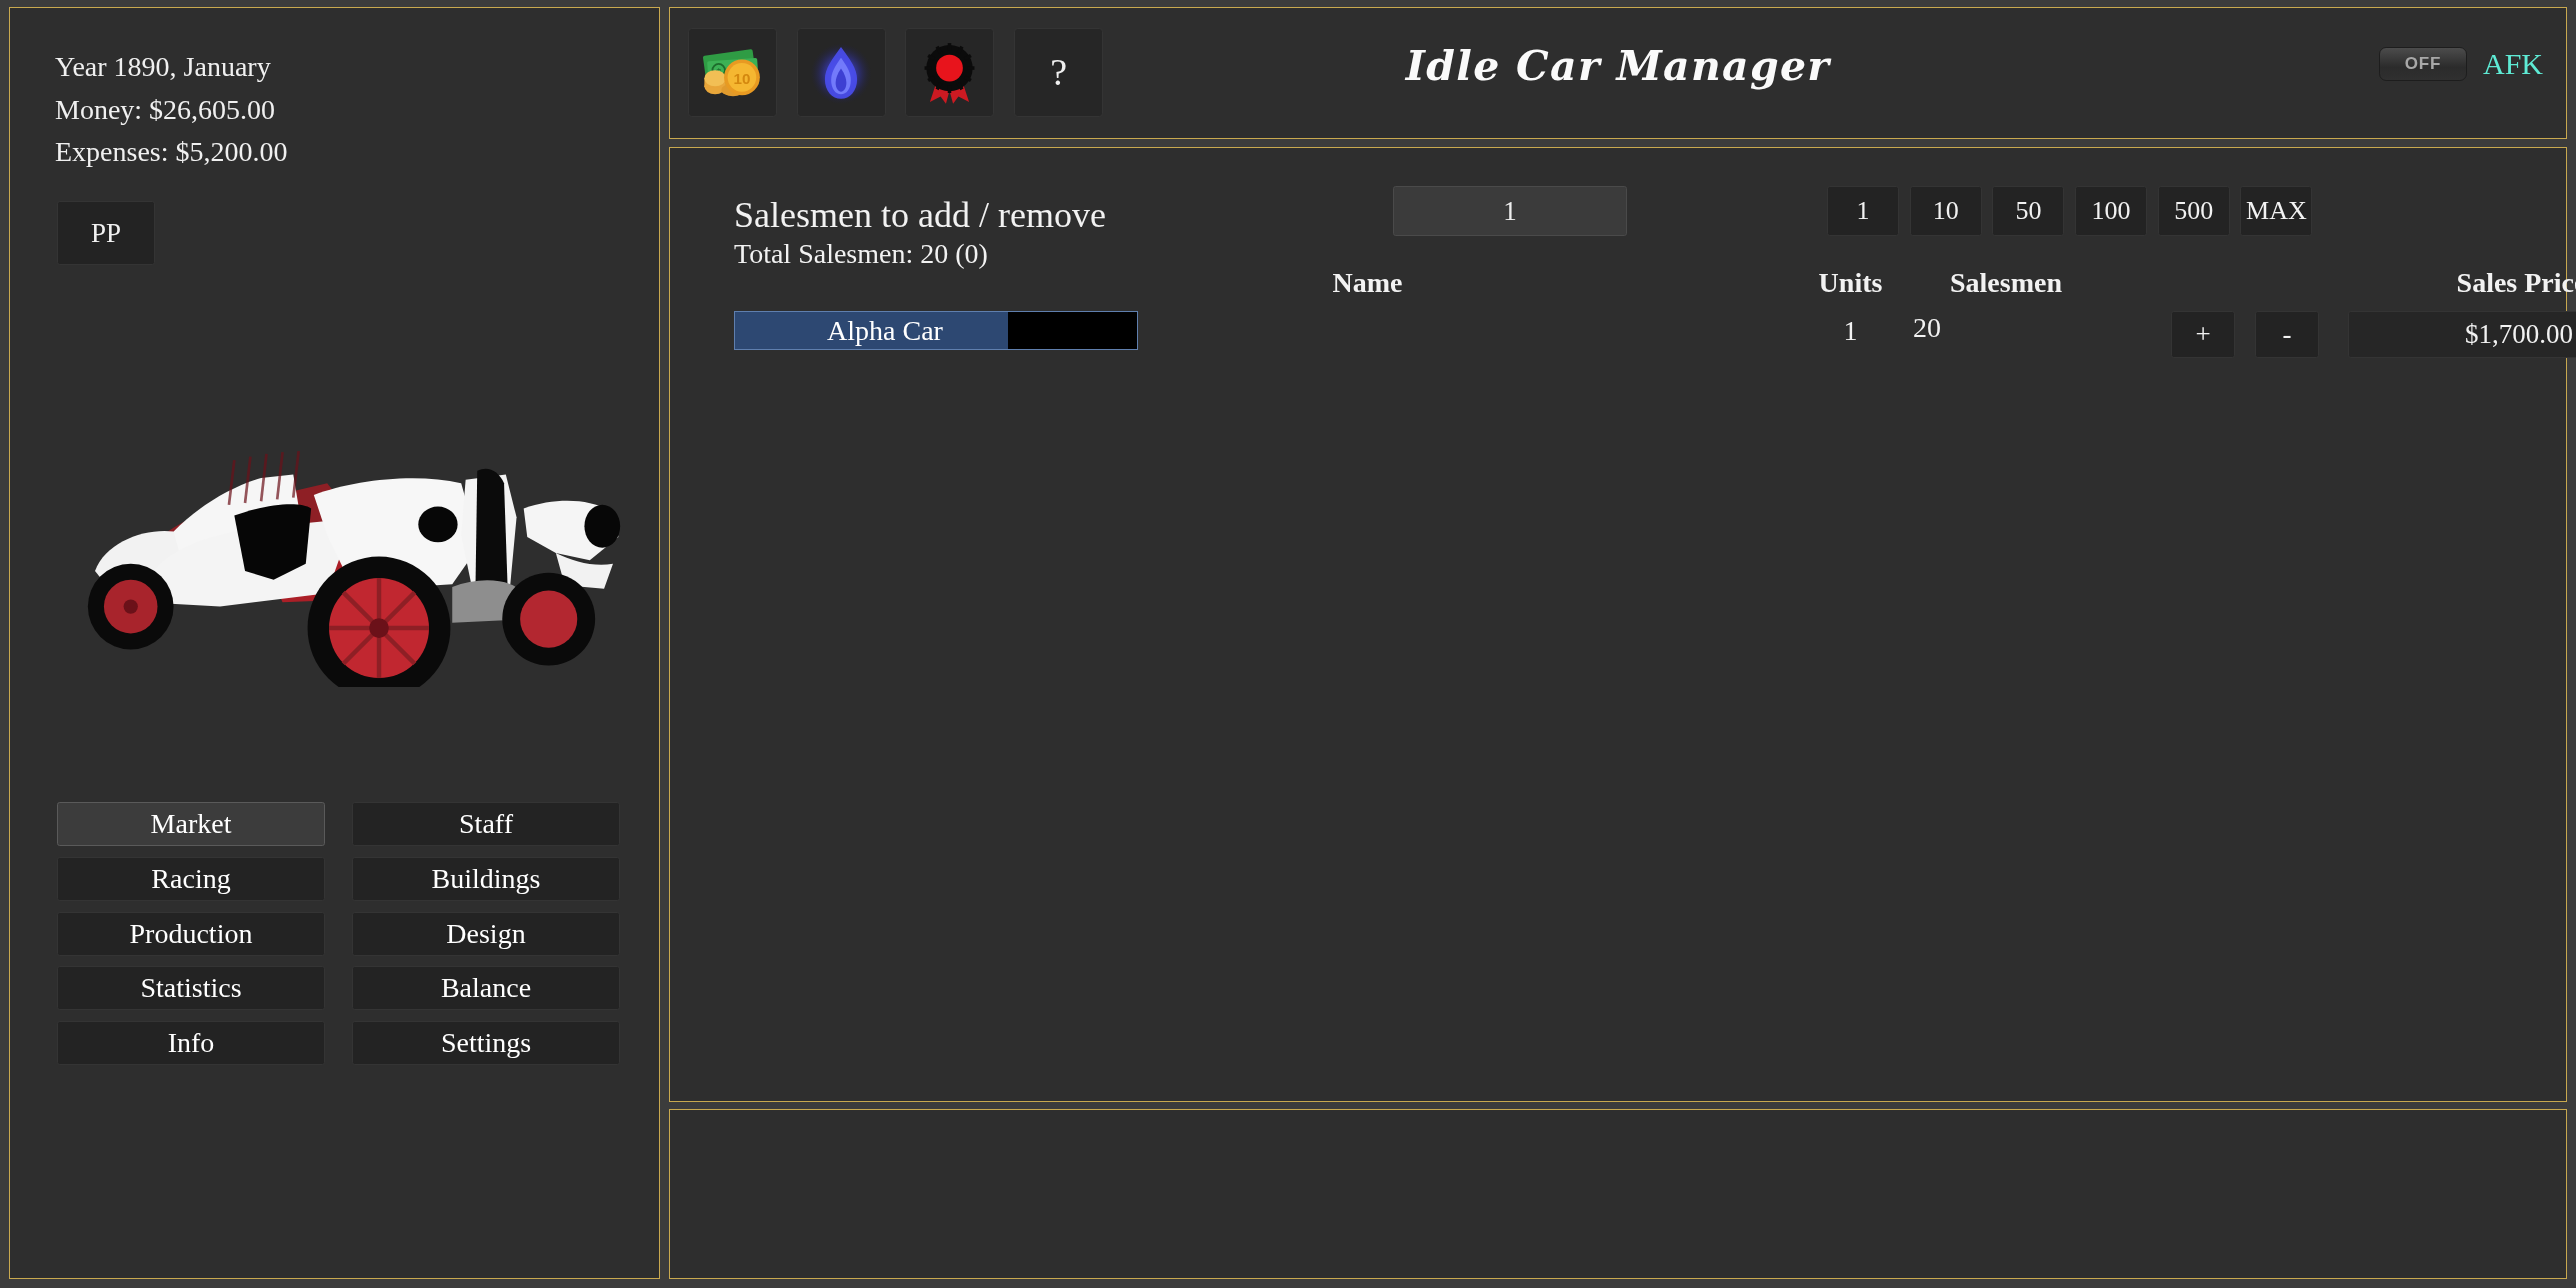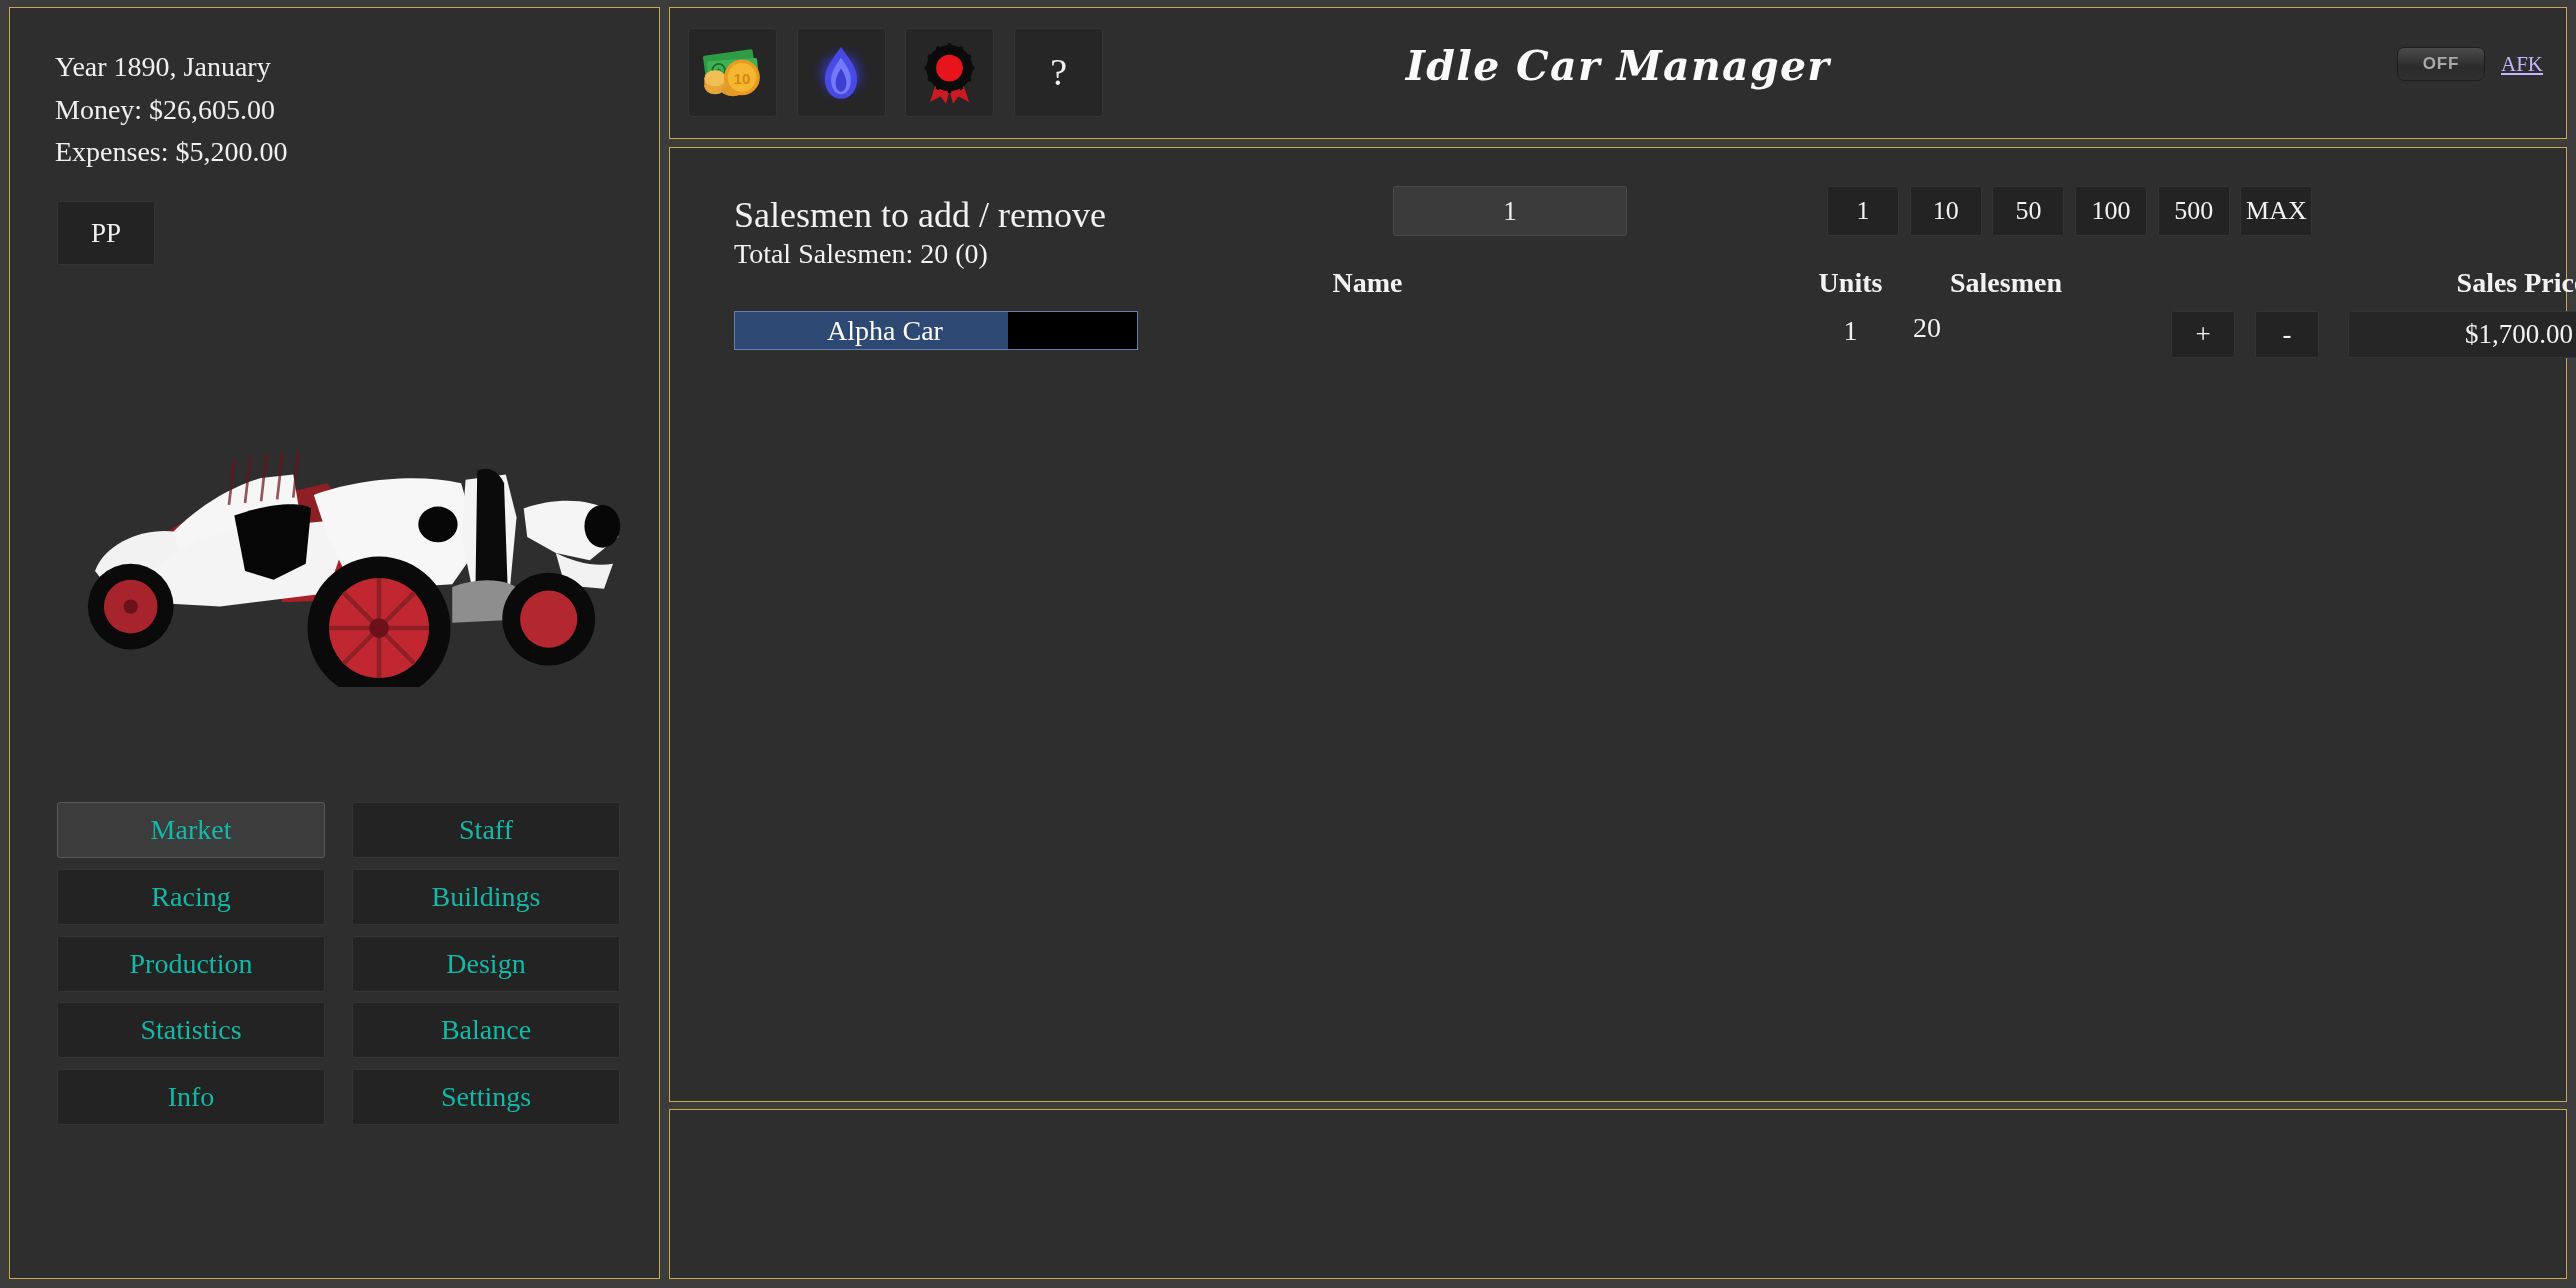--- a/index.html
+++ b/index.html
@@ -34,24 +34,24 @@
     font-size:27px; color:#f2f2f2; cursor:pointer;
   }
 
   .car-art { position:absolute; left: 49px; top: 420px; width: 590px; height: 259px; }
 
   .menu-grid {
     position:absolute; left: 47px; top: 794px; width: 572px;
     display:flex; flex-wrap: wrap; gap: 10.7px 27px;
   }
   .menu-btn {
-    width: 268px; height: 56px;
+    width: 268px; height: 44px;
     background:#232323; border:0.9px solid #343434; border-radius:2.7px;
     display:flex; align-items:center; justify-content:center;
-    font-size:28px; color:#14b8a6; cursor:pointer;
+    font-size:28px; color:#ffffff; cursor:pointer;
   }
   .menu-btn.active { background:#3c3c3c; border-color:#5a5a5a; }
 
   
   .icon-bar { position:absolute; left: 18px; top: 19.7px; display:flex; gap: 19.7px; }
   .icon-btn {
     width: 89px; height: 89px;
     background:#262626; border:0.9px solid #343434; border-radius:3.6px;
     display:flex; align-items:center; justify-content:center; cursor:pointer;
   }
@@ -70,21 +70,21 @@
     display:flex; align-items:center; gap: 16px;
   }
   .toggle {
     width: 88px; height: 34px; border-radius: 7.2px;
     background: linear-gradient(180deg,#4c4c4c 0%, #2b2b2b 60%, #303030 100%);
     border:0.9px solid #1d1d1d;
     display:flex; align-items:center; justify-content:center; cursor:pointer;
   }
   .toggle span { font-family:"Liberation Sans", sans-serif; font-size:17px; font-weight:700;
                  color:#a8a8a8; letter-spacing:0.9px; }
-  .afk-label { font-size: 21px; color:#c4b5fd;text-decoration:underline; }
+  .afk-label { font-size: 30px; color:#5eead4; }
 
   
   .sales-label { position:absolute; left:64px; top: 46px; font-size:36px; white-space:nowrap; }
   .total-label { position:absolute; left:64px; top: 90px; font-size:28px; white-space:nowrap; }
 
   .qty-input {
     position:absolute; left: 723px; top: 38px; width: 234px; height: 50px;
     background:#3b3b3b; border:0.9px solid #4a4a4a; border-radius:2.7px;
     display:flex; align-items:center; justify-content:center;
     font-size:27px; color:#eee; cursor:text;

